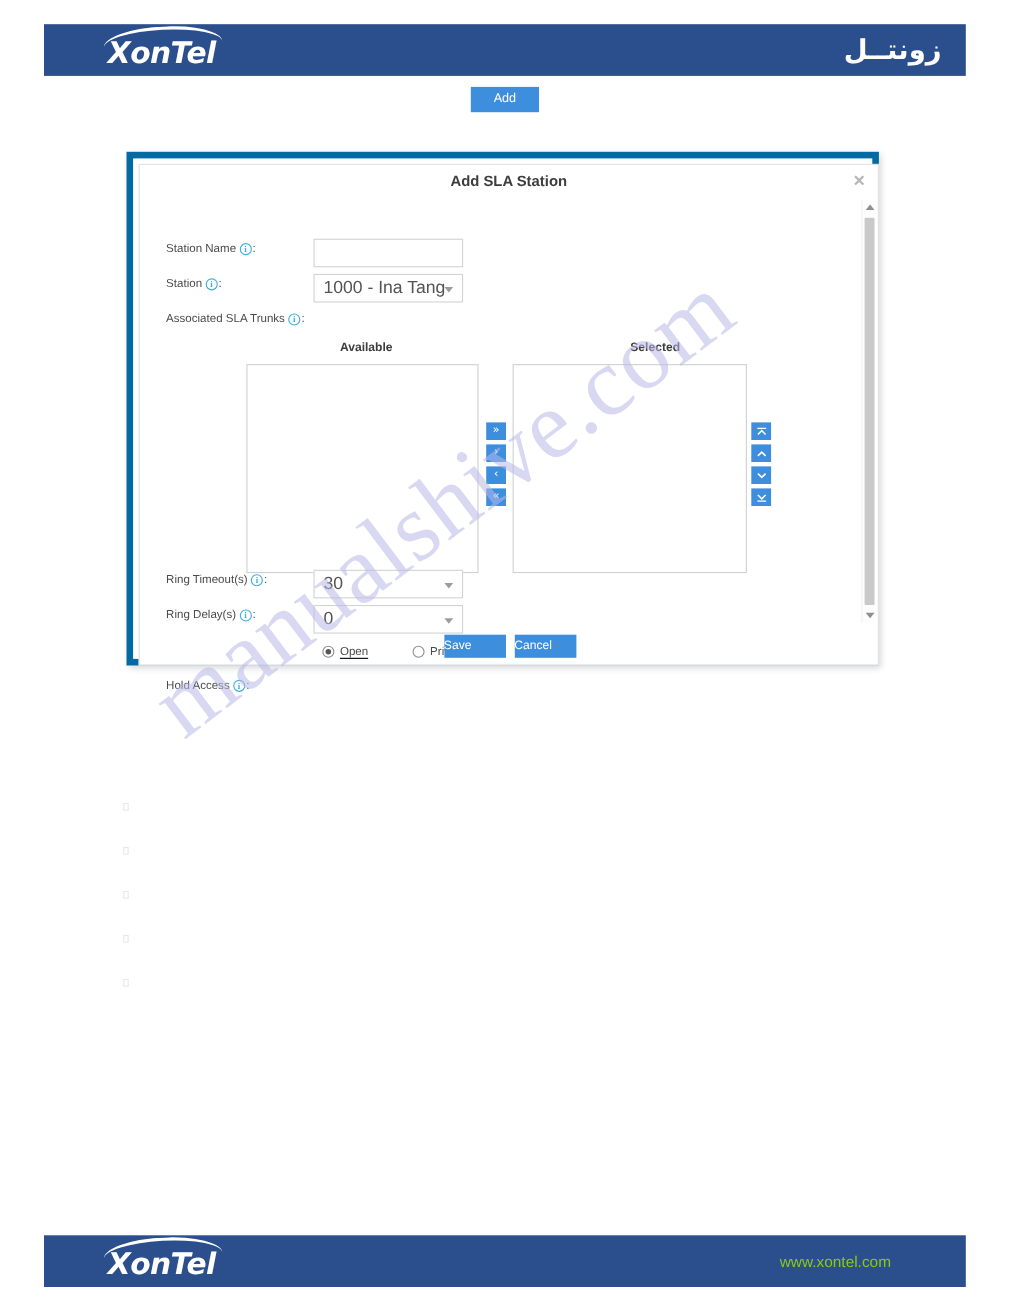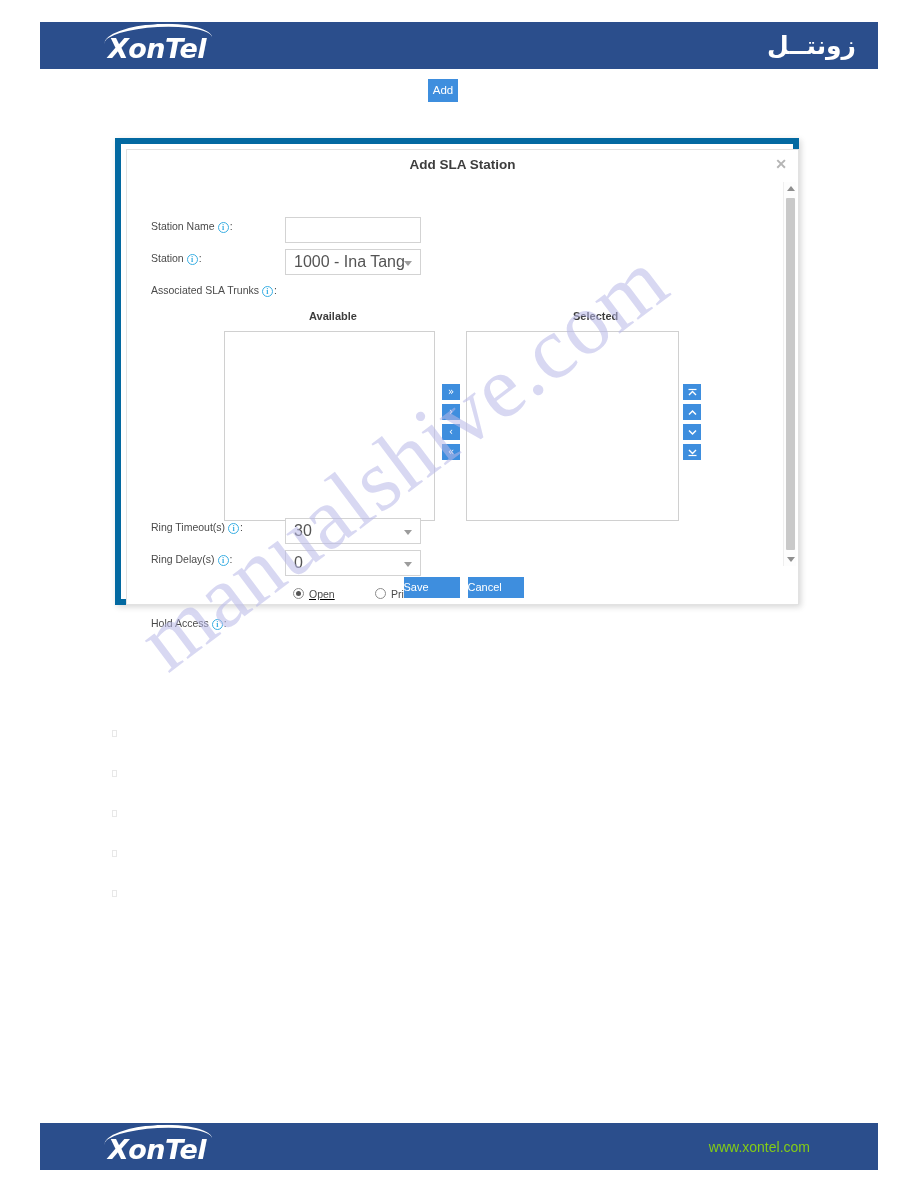--- a/index.html
+++ b/index.html
@@ -33,21 +33,21 @@
     transform: rotate(-37deg);
     transform-origin: left center;
   }
 
   
   .brandbar {
     position: absolute; left: 40px; top: 22px;
     width: 838px; height: 47px;
     background: #2B4E8C;
     display: flex; align-items: center; justify-content: space-between;
-    padding: 0 22px 0 28px;
+    padding: 0 22px 0 18px;
     z-index: 5;
   }
   .brandbar.footer { top: 1123px; }
   .logo {
     position: relative;
     font-family: "DejaVu Sans", sans-serif;
     font-size: 27px; font-weight: 700; font-style: italic;
     color: #ffffff; letter-spacing: -0.5px;
     padding-top: 6px; margin-left: 40px;
   }
@@ -64,21 +64,21 @@
     direction: rtl; letter-spacing: 0;
   }
   .footer-url {
     font-family: "Liberation Sans", sans-serif;
     font-size: 14px; color: #84cc16; margin-right: 46px; text-align: right;
   }
 
   
   .add-btn {
     position: absolute; left: 428px; top: 79px;
-    width: 30px; height: 23px;
+    width: 62px; height: 23px;
     background: #3E8EDE; color: #fff;
     font-size: 11.5px; line-height: 23px; text-align: center;
     border: none; cursor: pointer; z-index: 6;
   }
 
   
   .dlg-shell {
     position: absolute; left: 115px; top: 138px;
     width: 684px; height: 467px;
     background: #ffffff;

